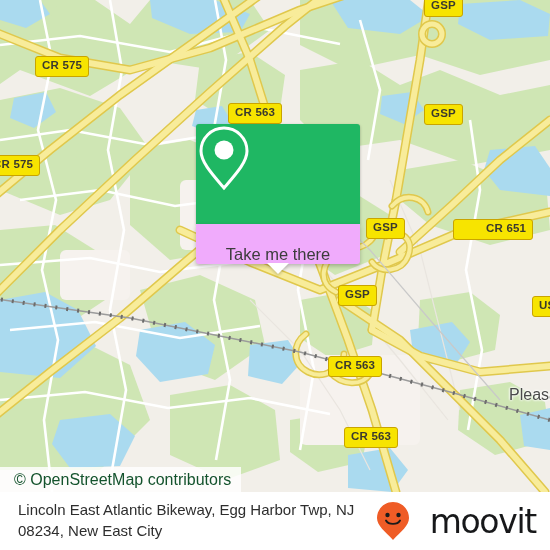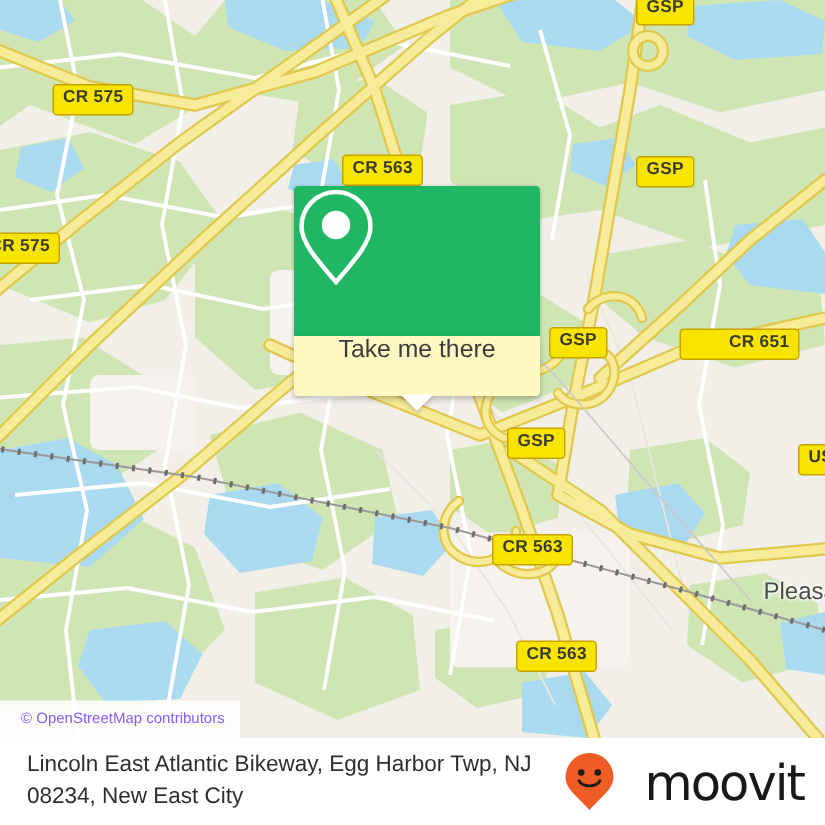--- a/index.html
+++ b/index.html
@@ -45,23 +45,23 @@
   .callout { position:absolute; left:196px; top:124px; width:164px; }
   .callout-top {
     height:100px;
     background:#1fb763;
     border-radius:3px 3px 0 0;
     display:flex; align-items:center; justify-content:center;
     box-shadow:0 1px 3px rgba(0,0,0,0.28);
   }
   .callout-bottom {
     height:40px;
-    background:#fef9c3;
+    background:#f0abfc;
     border-radius:0 0 3px 3px;
-    display:flex; align-items:flex-start; justify-content:center;
+    display:flex; align-items:flex-end; justify-content:center;
     box-shadow:0 2px 4px rgba(0,0,0,0.25);
     position:relative;
   }
   .callout-bottom span {
     color:#3c3c3c;
     font-size:16.5px;
     font-family:"Liberation Sans", sans-serif;
   }
   .callout-tail {
     position:absolute;
@@ -73,22 +73,22 @@
     filter:drop-shadow(0 2px 1.5px rgba(0,0,0,0.18));
   }
 
   
   .attribution {
     position:absolute; left:0; top:467px;
     height:25px;
     padding:0 10px 0 14px;
     display:flex; align-items:center;
     background:rgba(255,255,255,0.82);
-    color:#8b5cf6;
-    font-size:10px;
+    color:#14532d;
+    font-size:16px;
     font-family:"Liberation Sans", sans-serif;
     white-space:nowrap;
   }
 
   
   .footer {
     position:absolute; left:0; top:492px; width:550px; height:58px;
     background:rgba(255,255,255,0.94);
     display:flex; align-items:center; justify-content:space-between;
     padding:0 14px 0 18px;

